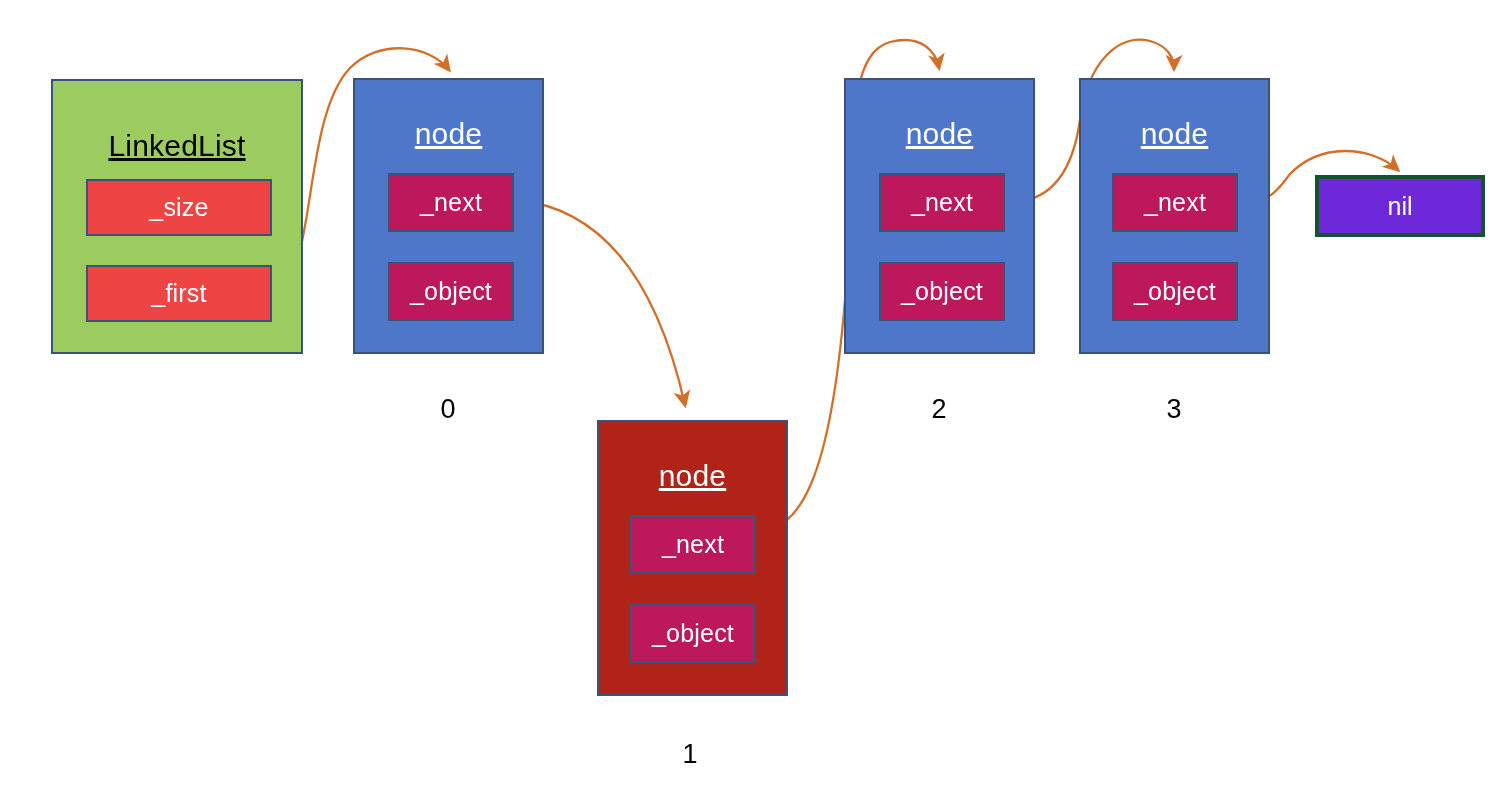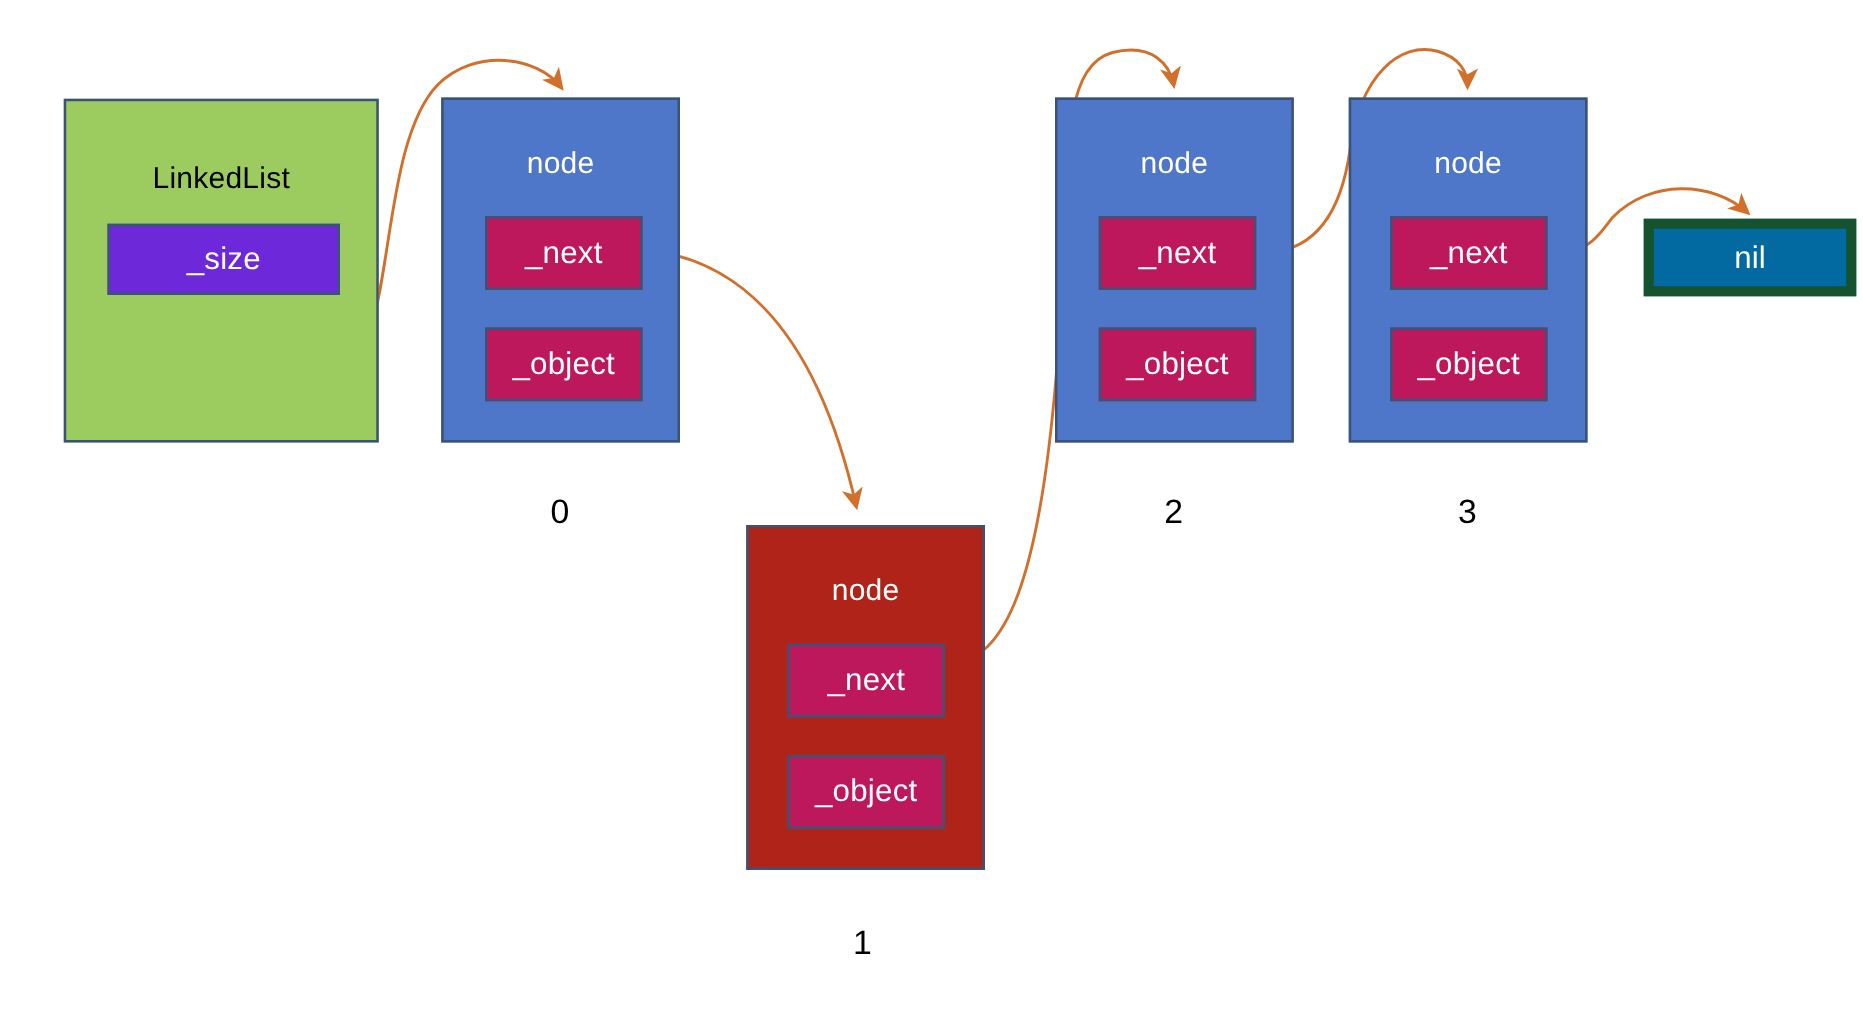--- a/index.html
+++ b/index.html
@@ -30,49 +30,50 @@
   }
   .node-box {
     background: #4E76C9;
   }
   .node-box-highlight {
     background: #AF2318;
   }
   .nil-box {
     position: absolute;
     box-sizing: border-box;
-    border: 8px solid #14532d;
-    background: #0369a1;
+    border: 4px solid #14532d;
+    background: #6d28d9;
     display: flex;
     align-items: center;
     justify-content: center;
   }
   .box-title {
-    font-size: 24px;
+    font-size: 30px;
     line-height: 1;
     letter-spacing: 0.2px;
+    text-decoration: underline;
   }
   .title-dark { color: #000000; }
   .title-light { color: #ffffff; }
   .field {
     position: absolute;
     box-sizing: border-box;
     border: 2px solid #3C5378;
     display: flex;
     align-items: center;
     justify-content: center;
     font-size: 25px;
     letter-spacing: 0.2px;
   }
   .field-yellow {
     background: #be185d;
     color: #ffffff;
   }
   .field-blue {
-    background: #6d28d9;
+    background: #ef4444;
     color: #ffffff;
   }
   .nil-label {
     font-size: 25px;
     color: #ffffff;
   }
   .index-label {
     position: absolute;
     font-size: 27px;
     color: #000000;
@@ -107,20 +108,21 @@
     <path d="M 757,532 C 800,530 830,480 845,300 C 856,160 842,55 890,42 C 922,34 936,52 939,68" fill="none" stroke="#D2702B" stroke-width="2.3" marker-end="url(#ah)"></path>
 
     <path d="M 1006,202 C 1048,204 1072,176 1080,120 C 1088,60 1120,33 1150,41 C 1168,46 1174,58 1174,69" fill="none" stroke="#D2702B" stroke-width="2.3" marker-end="url(#ah)"></path>
 
     <path d="M 1240,202 C 1272,204 1280,186 1290,174 C 1320,143 1370,145 1398,170" fill="none" stroke="#D2702B" stroke-width="2.3" marker-end="url(#ah)"></path>
   </svg>
 
   <div class="box container-box" style="left:51px; top:79px; width:252px; height:275px;">
     <div class="box-title title-dark" style="margin-top:50px;">LinkedList</div>
     <div class="field field-blue" style="left:33px; top:98px; width:186px; height:57px;">_size</div>
+    <div class="field field-blue" style="left:33px; top:184px; width:186px; height:57px;">_first</div>
   </div>
 
   <div class="box node-box" style="left:353px; top:78px; width:191px; height:276px;">
     <div class="box-title title-light" style="margin-top:39px;">node</div>
     <div class="field field-yellow" style="left:33px; top:93px; width:126px; height:59px;">_next</div>
     <div class="field field-yellow" style="left:33px; top:182px; width:126px; height:59px;">_object</div>
   </div>
   <div class="index-label" style="left:398px; top:396px; width:100px;">0</div>
 
   <div class="box node-box-highlight" style="left:597px; top:420px; width:191px; height:276px;">

